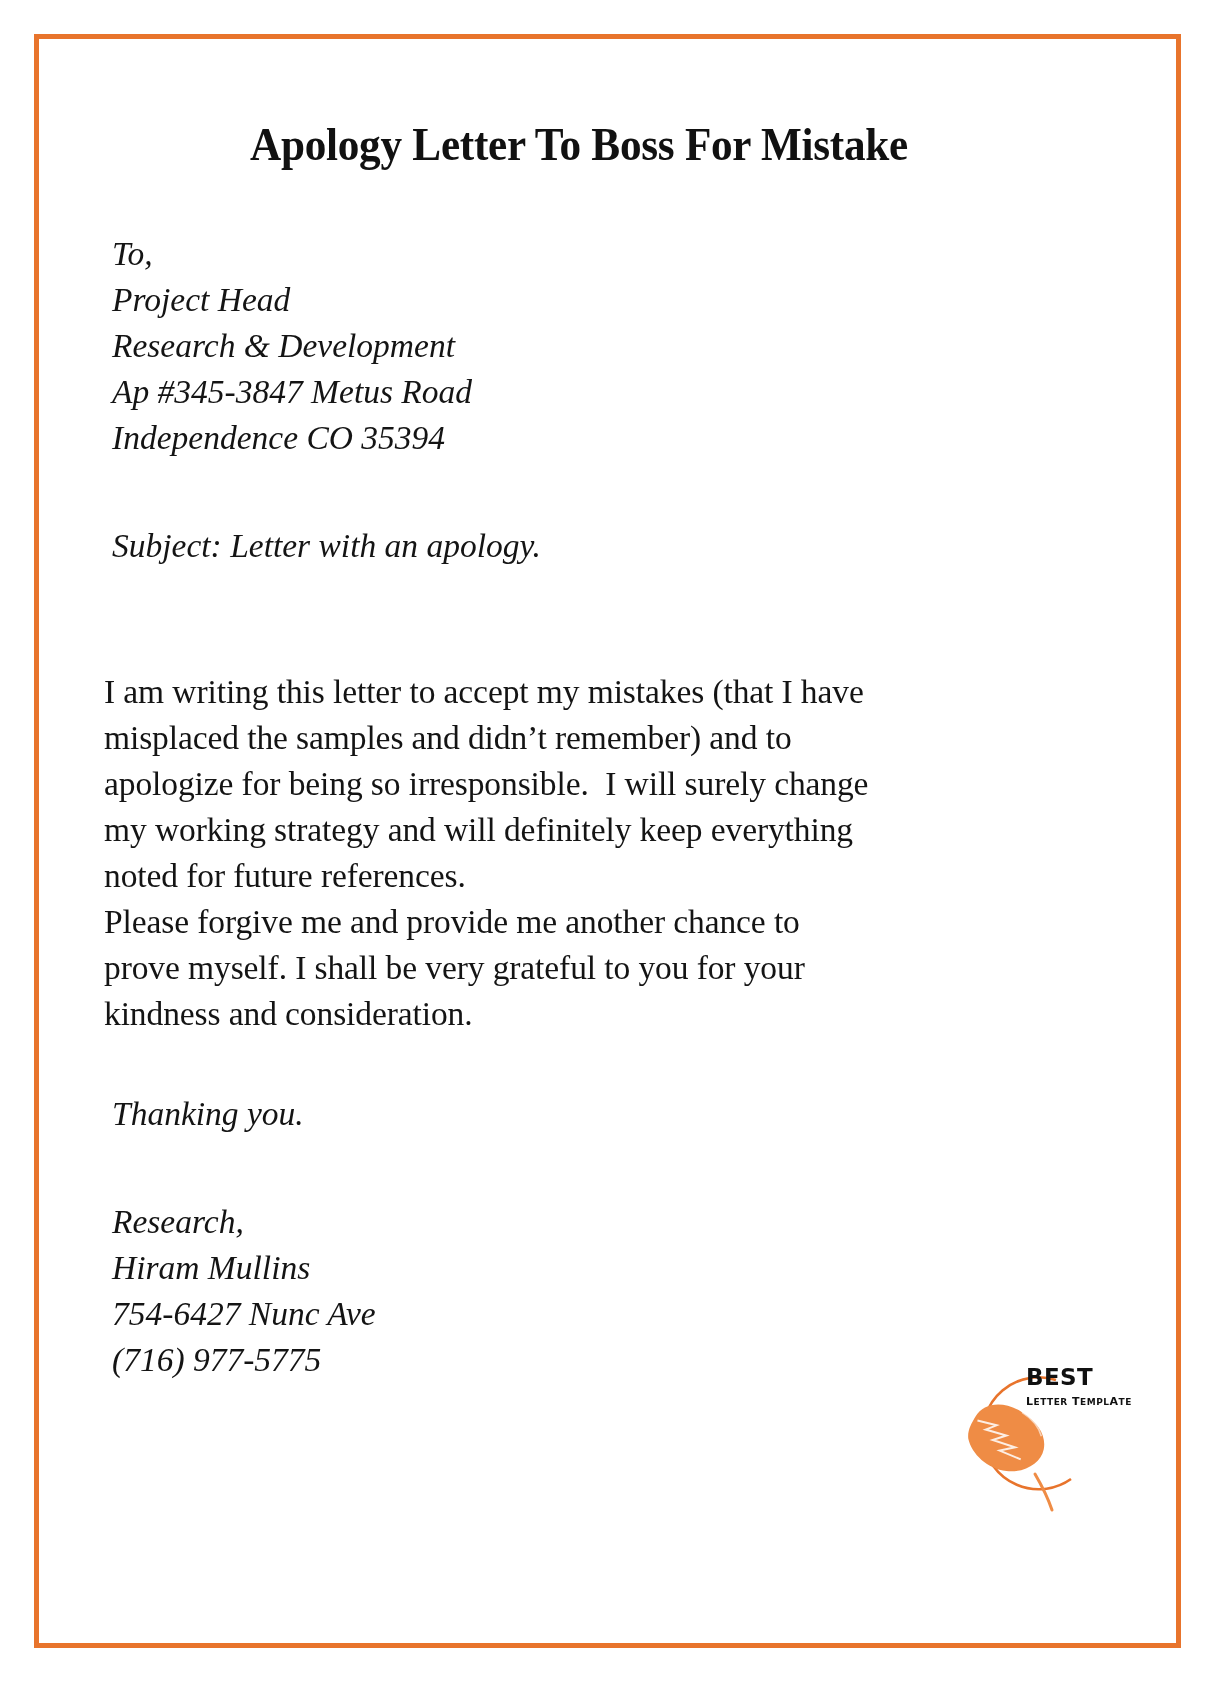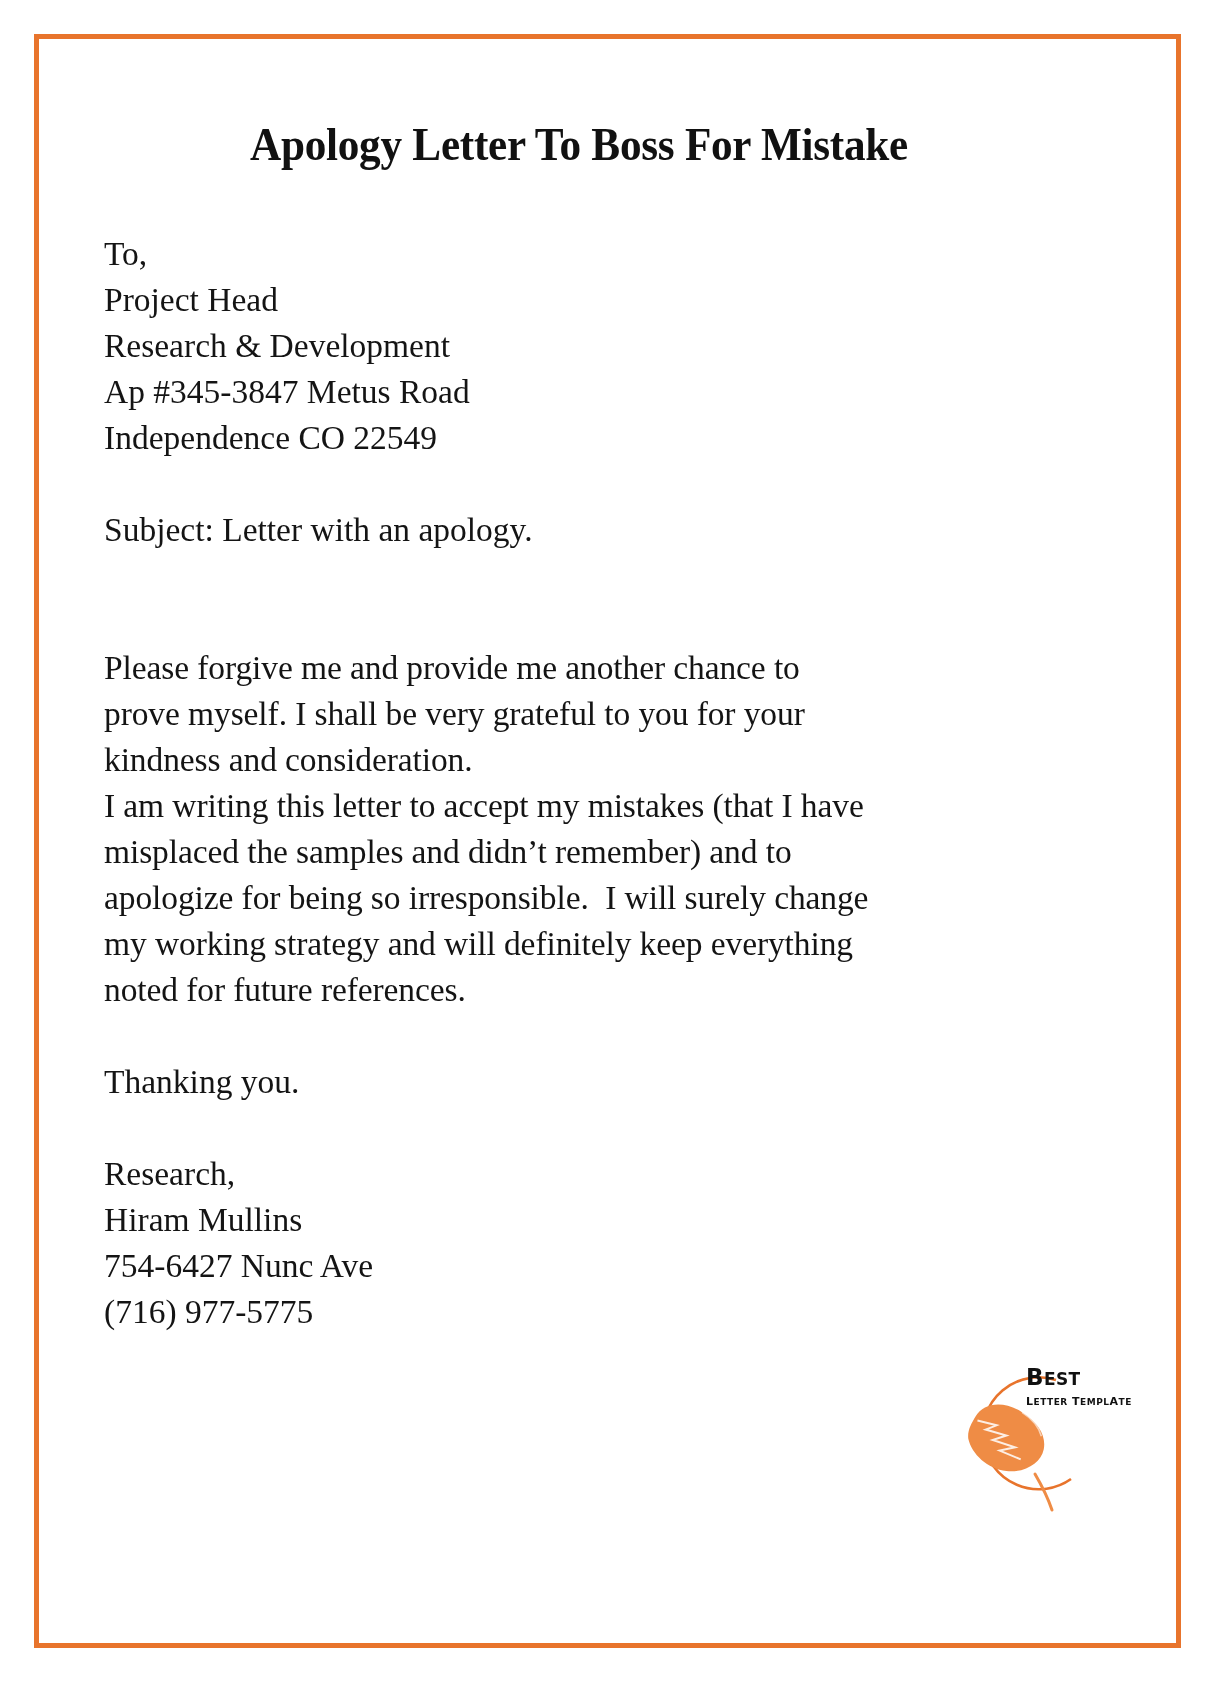--- a/index.html
+++ b/index.html
@@ -49,21 +49,22 @@
     transform: scaleX(0.92);
     transform-origin: center center;
   }
   .letter-body {
     margin-top: 62px;
     font-size: 33.5px;
     line-height: 46px;
     color: #141414;
   }
   .block {
-    margin: 0;
+    margin: 8px;
+    font-style: italic;
   }
   .line {
     display: block;
     white-space: pre-wrap;
   }
   .gap-1 { height: 46px; }
   .para {
     margin: 0;
     max-width: 910px;
   }
@@ -81,21 +82,21 @@
     left: 88px;
     top: 8px;
     font-family: "DejaVu Sans", "Liberation Sans", sans-serif;
     font-weight: bold;
     font-size: 23px;
     color: #111111;
     letter-spacing: 0.4px;
     line-height: 1;
   }
   .logo-text-best .small {
-    font-size: 17px;
+    font-size: 23px;
   }
   .logo-text-sub {
     position: absolute;
     left: 88px;
     top: 38px;
     font-family: "DejaVu Sans", "Liberation Sans", sans-serif;
     font-weight: bold;
     font-size: 11px;
     color: #111111;
     letter-spacing: 0.5px;
@@ -116,46 +117,46 @@
 
     <h1 class="doc-title">Apology Letter To Boss For Mistake</h1>
 
     <div class="letter-body">
 
       <div class="block">
         <span class="line">To,</span>
         <span class="line">Project Head</span>
         <span class="line">Research &amp; Development</span>
         <span class="line">Ap #345-3847 Metus Road</span>
-        <span class="line">Independence CO 22549</span>
+        <span class="line">Independence CO 35394</span>
       </div>
 
       <div class="gap-1"></div>
 
       <div class="block">
         <span class="line">Subject: Letter with an apology.</span>
       </div>
 
       <div class="gap-1"></div>
 
 
       <div class="gap-1"></div>
 
       <div class="para">
-        <span class="line">Please forgive me and provide me another chance to</span>
-        <span class="line">prove myself. I shall be very grateful to you for your</span>
-        <span class="line">kindness and consideration.</span>
-      </div>
-
-      <div class="para">
         <span class="line">I am writing this letter to accept my mistakes (that I have</span>
         <span class="line">misplaced the samples and didn’t remember) and to</span>
         <span class="line">apologize for being so irresponsible.  I will surely change</span>
         <span class="line">my working strategy and will definitely keep everything</span>
         <span class="line">noted for future references.</span>
+      </div>
+
+      <div class="para">
+        <span class="line">Please forgive me and provide me another chance to</span>
+        <span class="line">prove myself. I shall be very grateful to you for your</span>
+        <span class="line">kindness and consideration.</span>
       </div>
 
       <div class="gap-1"></div>
 
       <div class="block">
         <span class="line">Thanking you.</span>
       </div>
 
       <div class="gap-1"></div>
 

